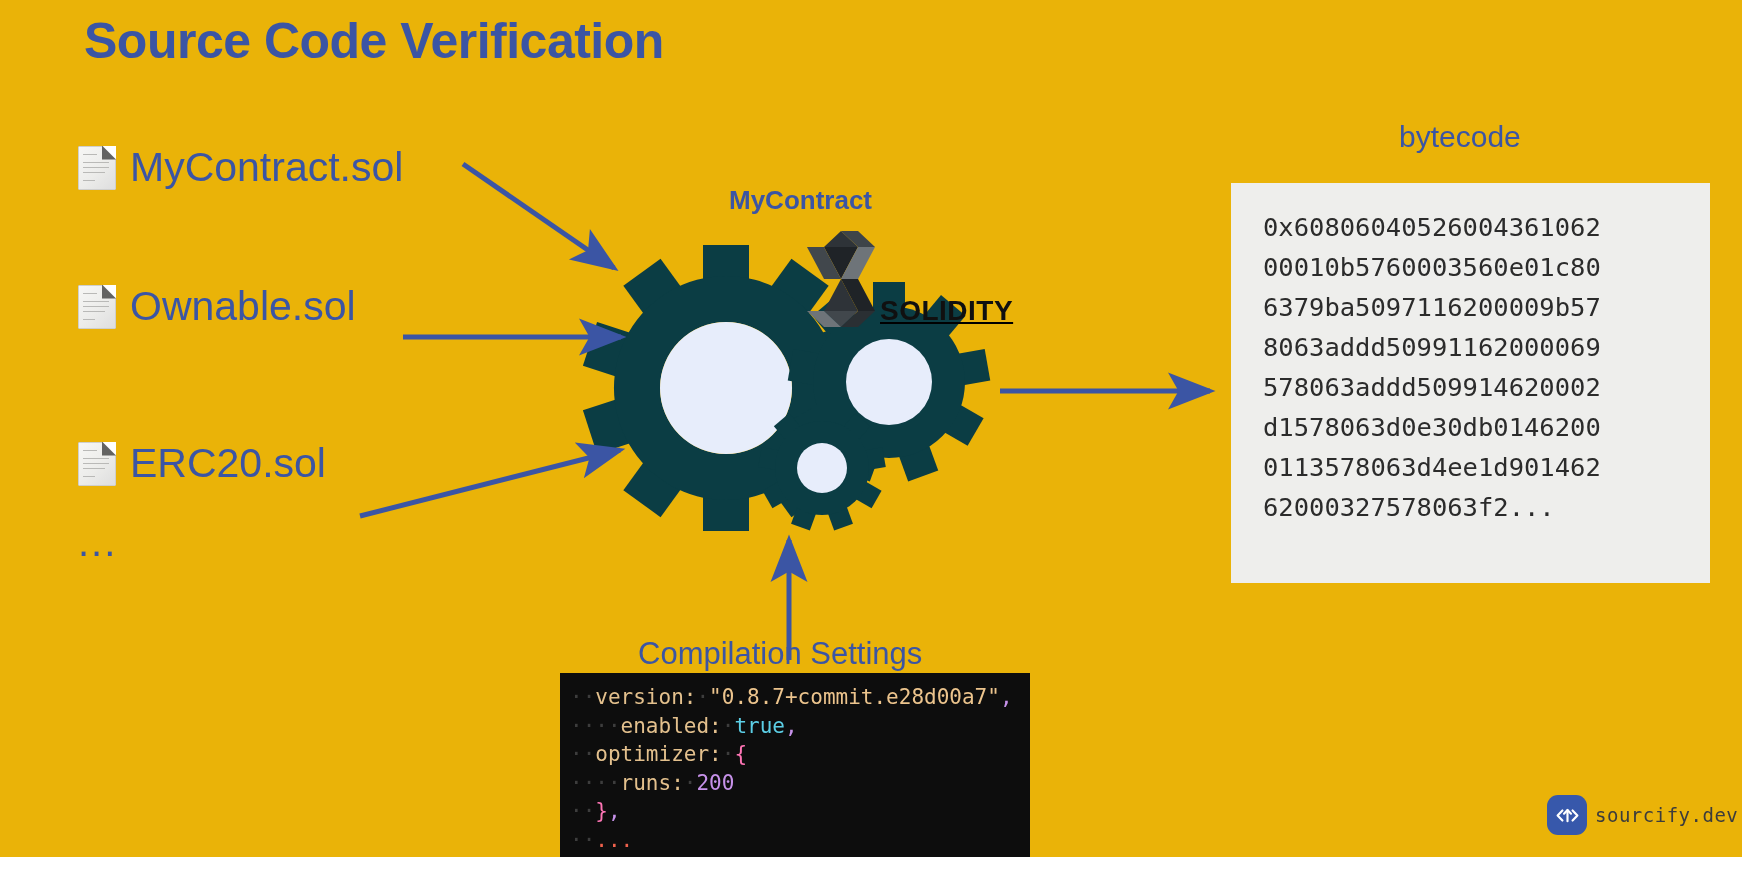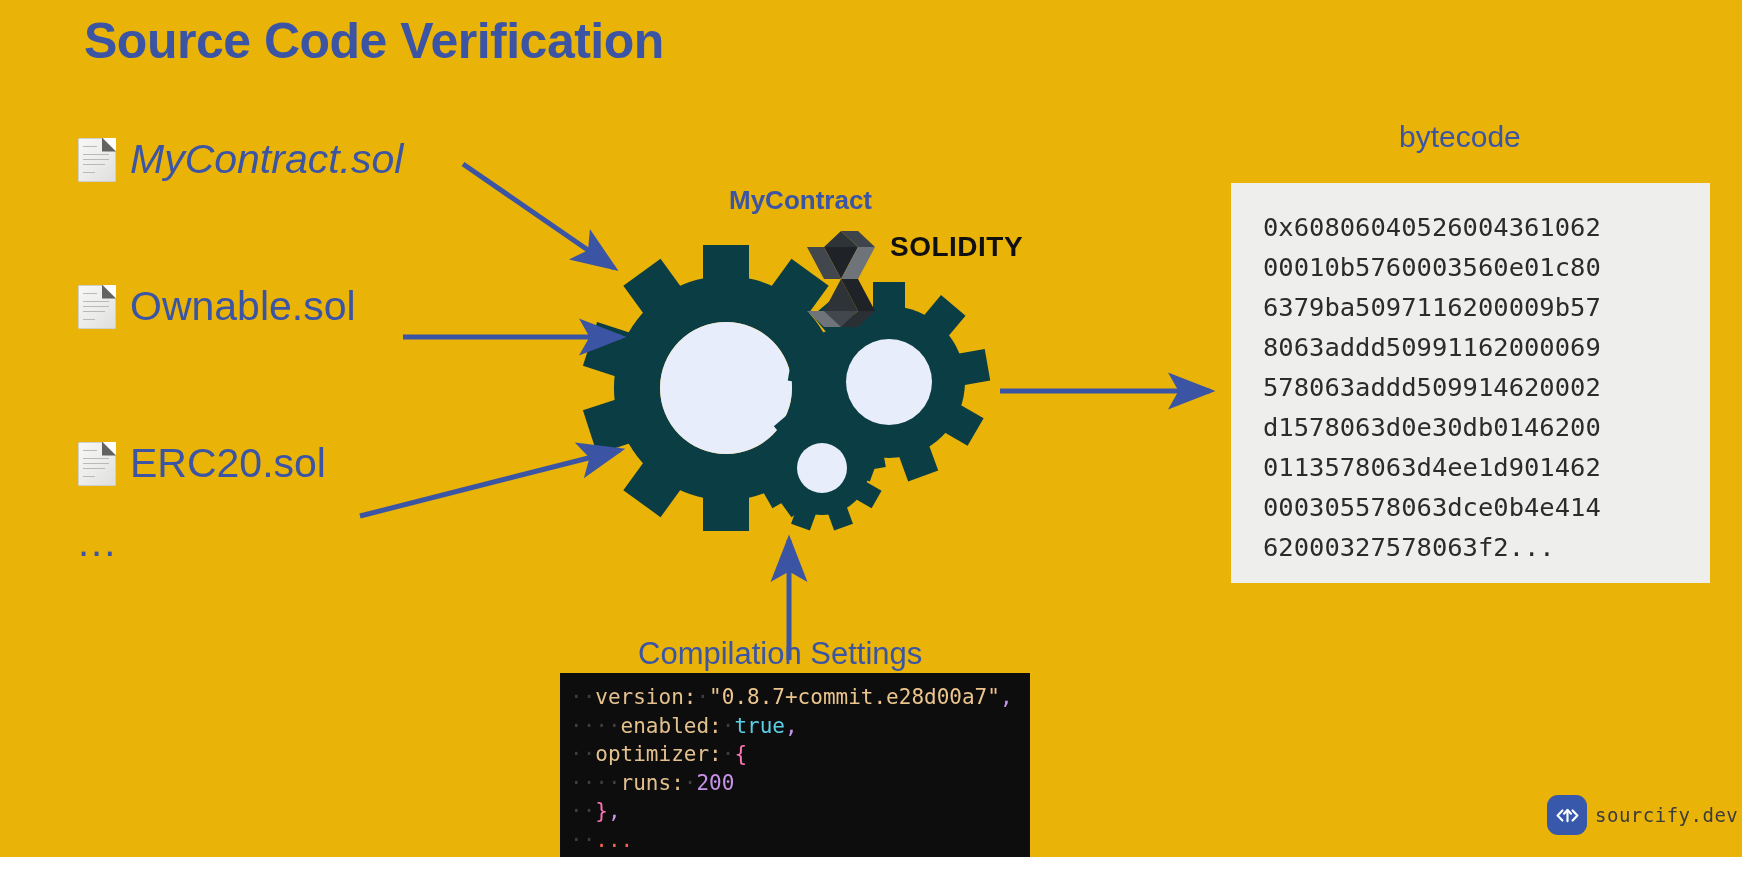--- a/index.html
+++ b/index.html
@@ -107,22 +107,23 @@
     font-size: 26px;
     font-weight: bold;
     color: #3b55a4;
     white-space: nowrap;
   }
   .solidity-mark {
     position: absolute;
     left: 806px;
     top: 231px;
     display: flex;
-    align-items: flex-start;
-    gap: 14px;
+    align-items: flex-end;
+    gap: 4px;
+    text-decoration: underline;
   }
   .solidity-word {
     font-size: 28px;
     font-weight: bold;
     color: #101010;
     letter-spacing: 0.5px;
     font-family: "Liberation Sans", sans-serif;
   }
 
   
@@ -226,21 +227,21 @@
     pointer-events: none;
   }
 </style>
 </head>
 <body>
 
 <div id="slide">
 
   <div class="title">Source Code Verification</div>
 
-  <div class="file-row" style="left:78px; top:136px;font-style:italic;">
+  <div class="file-row" style="left:78px; top:144px;">
     <span class="doc-icon">
       <span class="sheet"></span>
       <span class="ln" style="top:8px;  width:14px;"></span>
       <span class="ln" style="top:16px; width:26px;"></span>
       <span class="ln" style="top:21px; width:26px;"></span>
       <span class="ln" style="top:26px; width:22px;"></span>
       <span class="ln" style="top:34px; width:12px;"></span>
       <span class="fold2"></span>
       <span class="fold"></span>
     </span>
@@ -364,21 +365,21 @@
       <polygon points="35,96 18,80 52,80" fill="#41474c"></polygon>
       <polygon points="18,80 1,80 18,96 35,96" fill="#6e7479"></polygon>
       <polygon points="52,80 69,80 52,96 35,96" fill="#2a2f33"></polygon>
       <polygon points="35,48 52,80 69,80 52,48" fill="#1f2327"></polygon>
     </svg>
     <span class="solidity-word">SOLIDITY</span>
   </div>
 
   <div class="bytecode-label">bytecode</div>
   <div class="bytecode-panel">
-    <div class="bytecode-text" id="hexout"><div>0x60806040526004361062</div><div>00010b5760003560e01c80</div><div>6379ba5097116200009b57</div><div>8063addd50991162000069</div><div>578063addd509914620002</div><div>d1578063d0e30db0146200</div><div>0113578063d4ee1d901462</div><div>000305578063dce0b4e414</div><div>62000327578063f2...</div></div>
+    <div class="bytecode-text" id="hexout"><div>0x60806040526004361062</div><div>00010b5760003560e01c80</div><div>6379ba5097116200009b57</div><div>8063addd50991162000069</div><div>578063addd509914620002</div><div>d1578063d0e30db0146200</div><div>0113578063d4ee1d901462</div><div>62000327578063f2...</div></div>
   </div>
 
   <div class="settings-label">Compilation Settings</div>
   <div class="code-block" id="codeout">
       <div class="code-line"><span class="tok-ws">··</span><span class="tok-key">version:</span><span class="tok-ws">·</span><span class="tok-str">"0.8.7+commit.e28d00a7"</span><span class="tok-punc">,</span></div>
       <div class="code-line"><span class="tok-ws">····</span><span class="tok-key">enabled:</span><span class="tok-ws">·</span><span class="tok-bool">true</span><span class="tok-punc">,</span></div>
       <div class="code-line"><span class="tok-ws">··</span><span class="tok-key">optimizer:</span><span class="tok-ws">·</span><span class="tok-brace">{</span></div>
       <div class="code-line"><span class="tok-ws">····</span><span class="tok-key">runs:</span><span class="tok-ws">·</span><span class="tok-num">200</span></div>
       <div class="code-line"><span class="tok-ws">··</span><span class="tok-brace">}</span><span class="tok-punc">,</span></div>
       <div class="code-line"><span class="tok-ws">··</span><span class="tok-dots">...</span></div>

